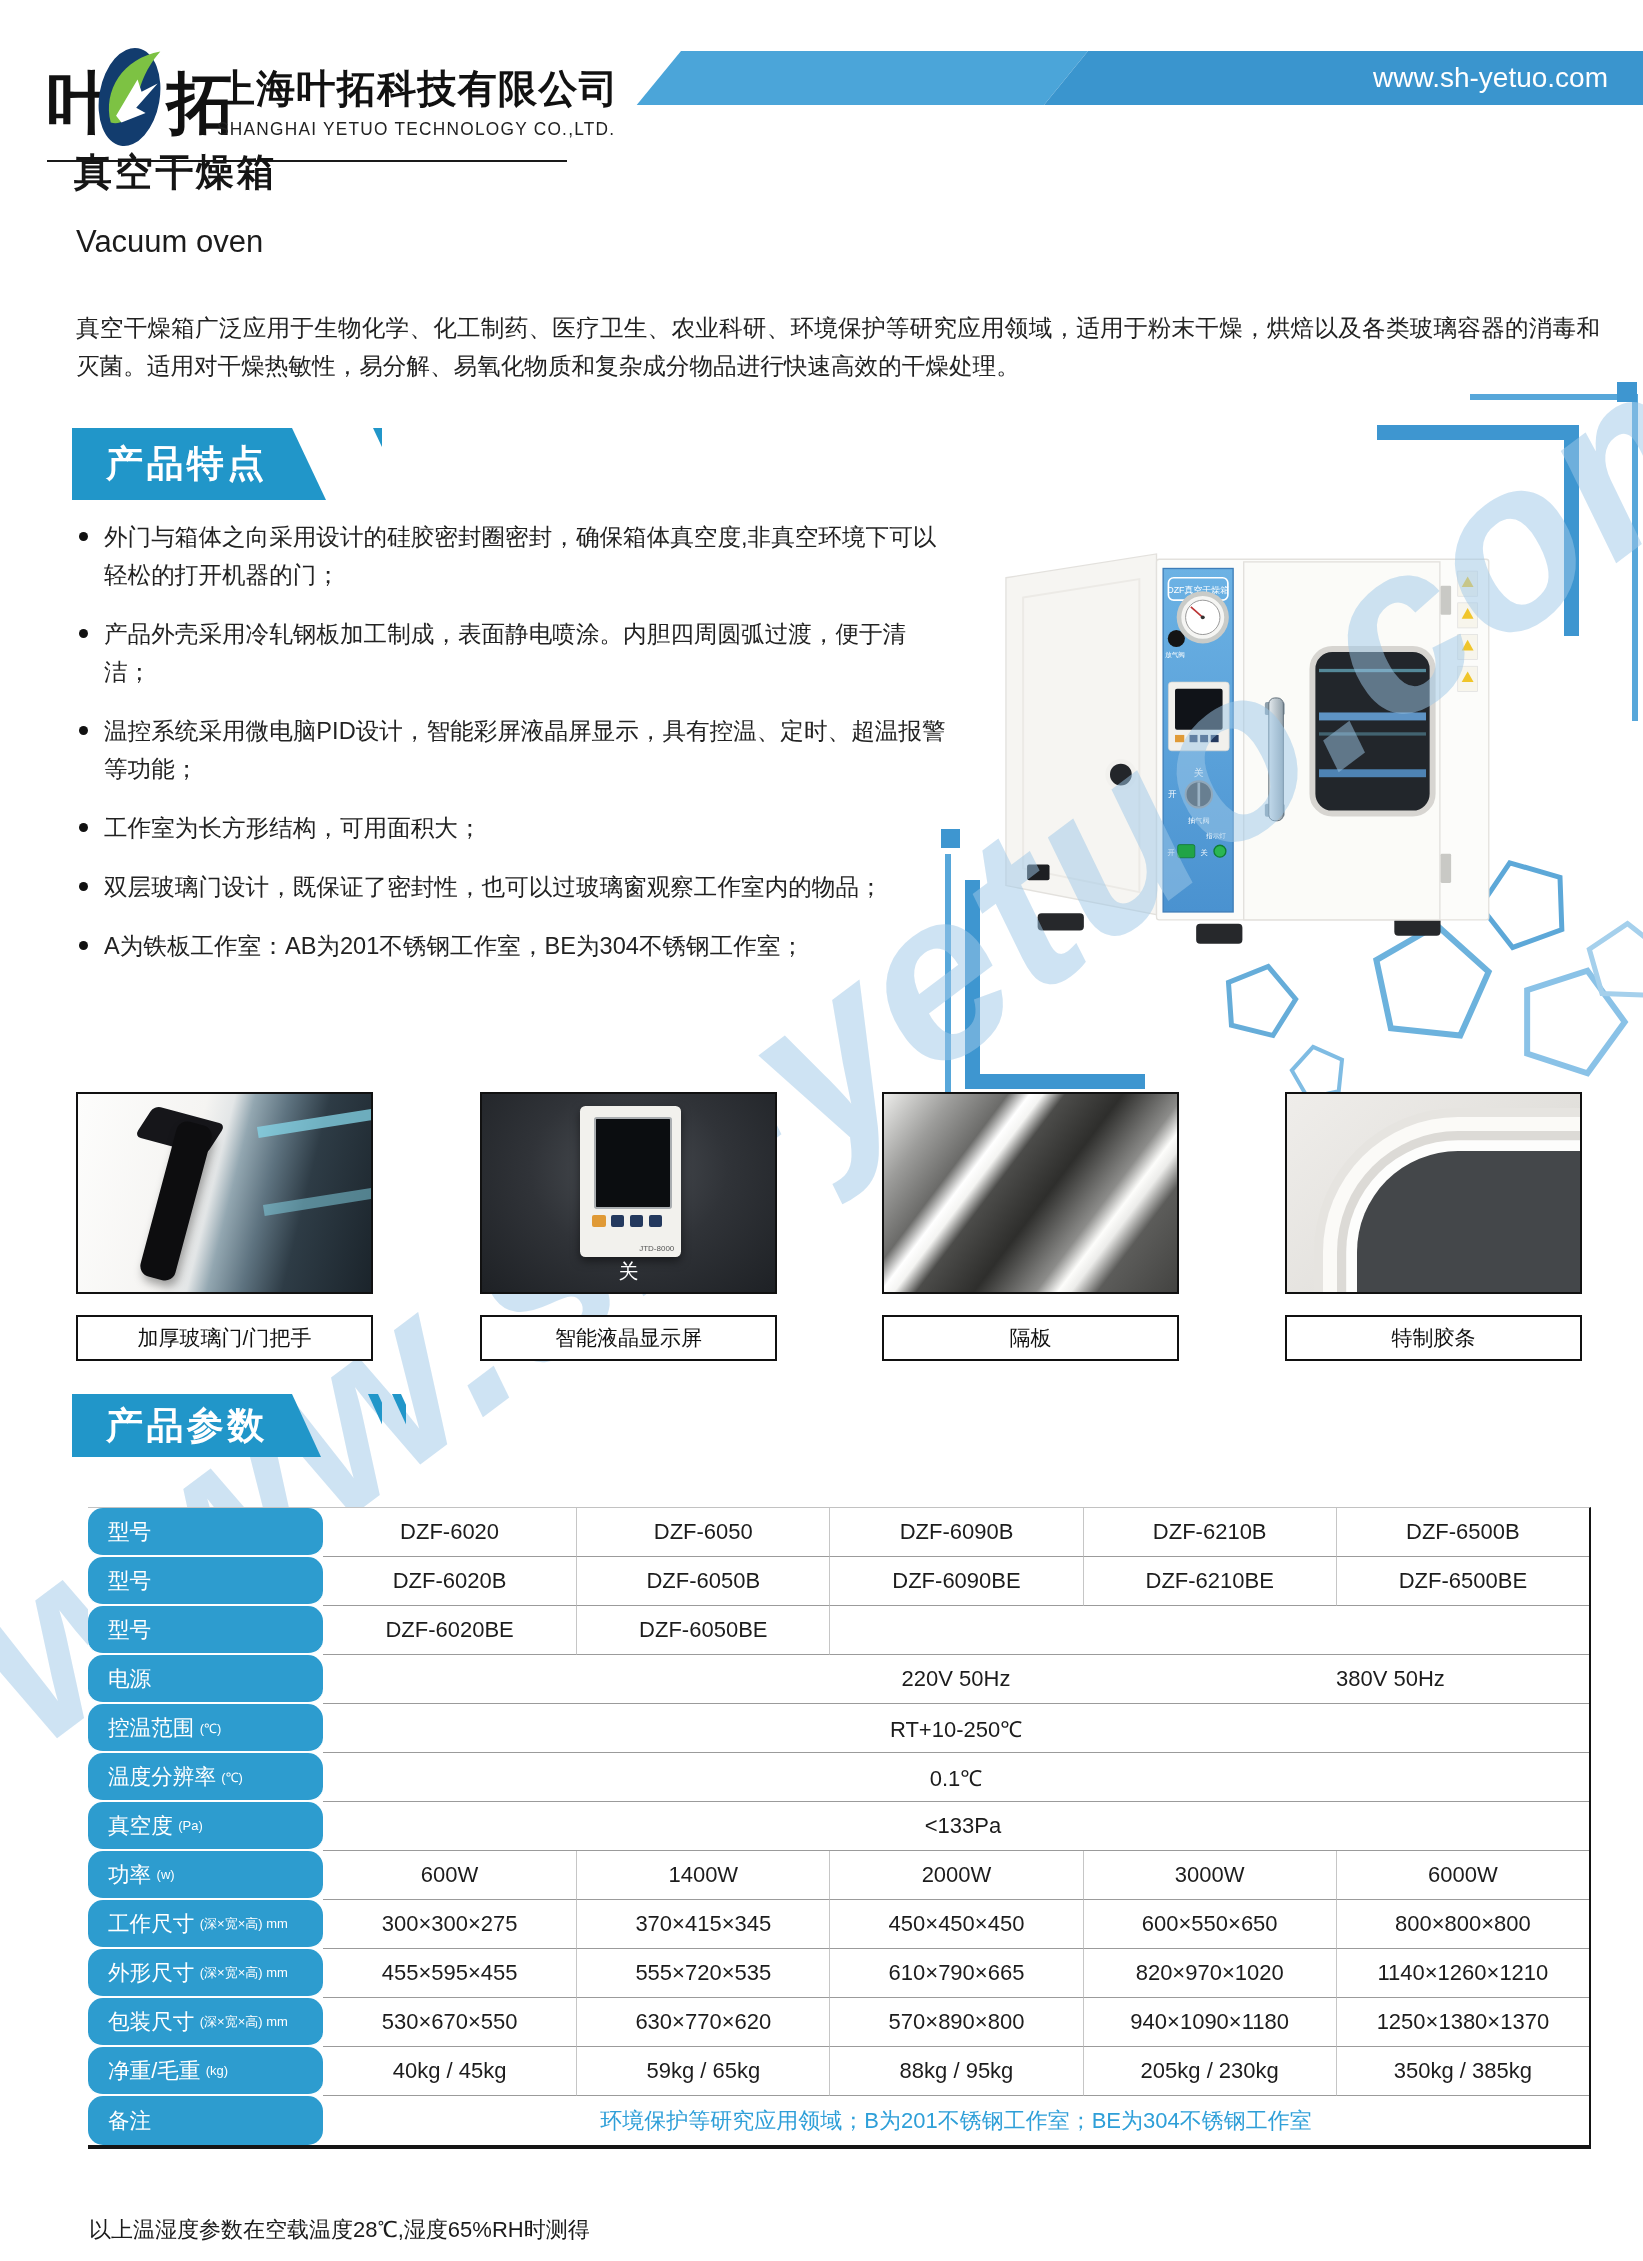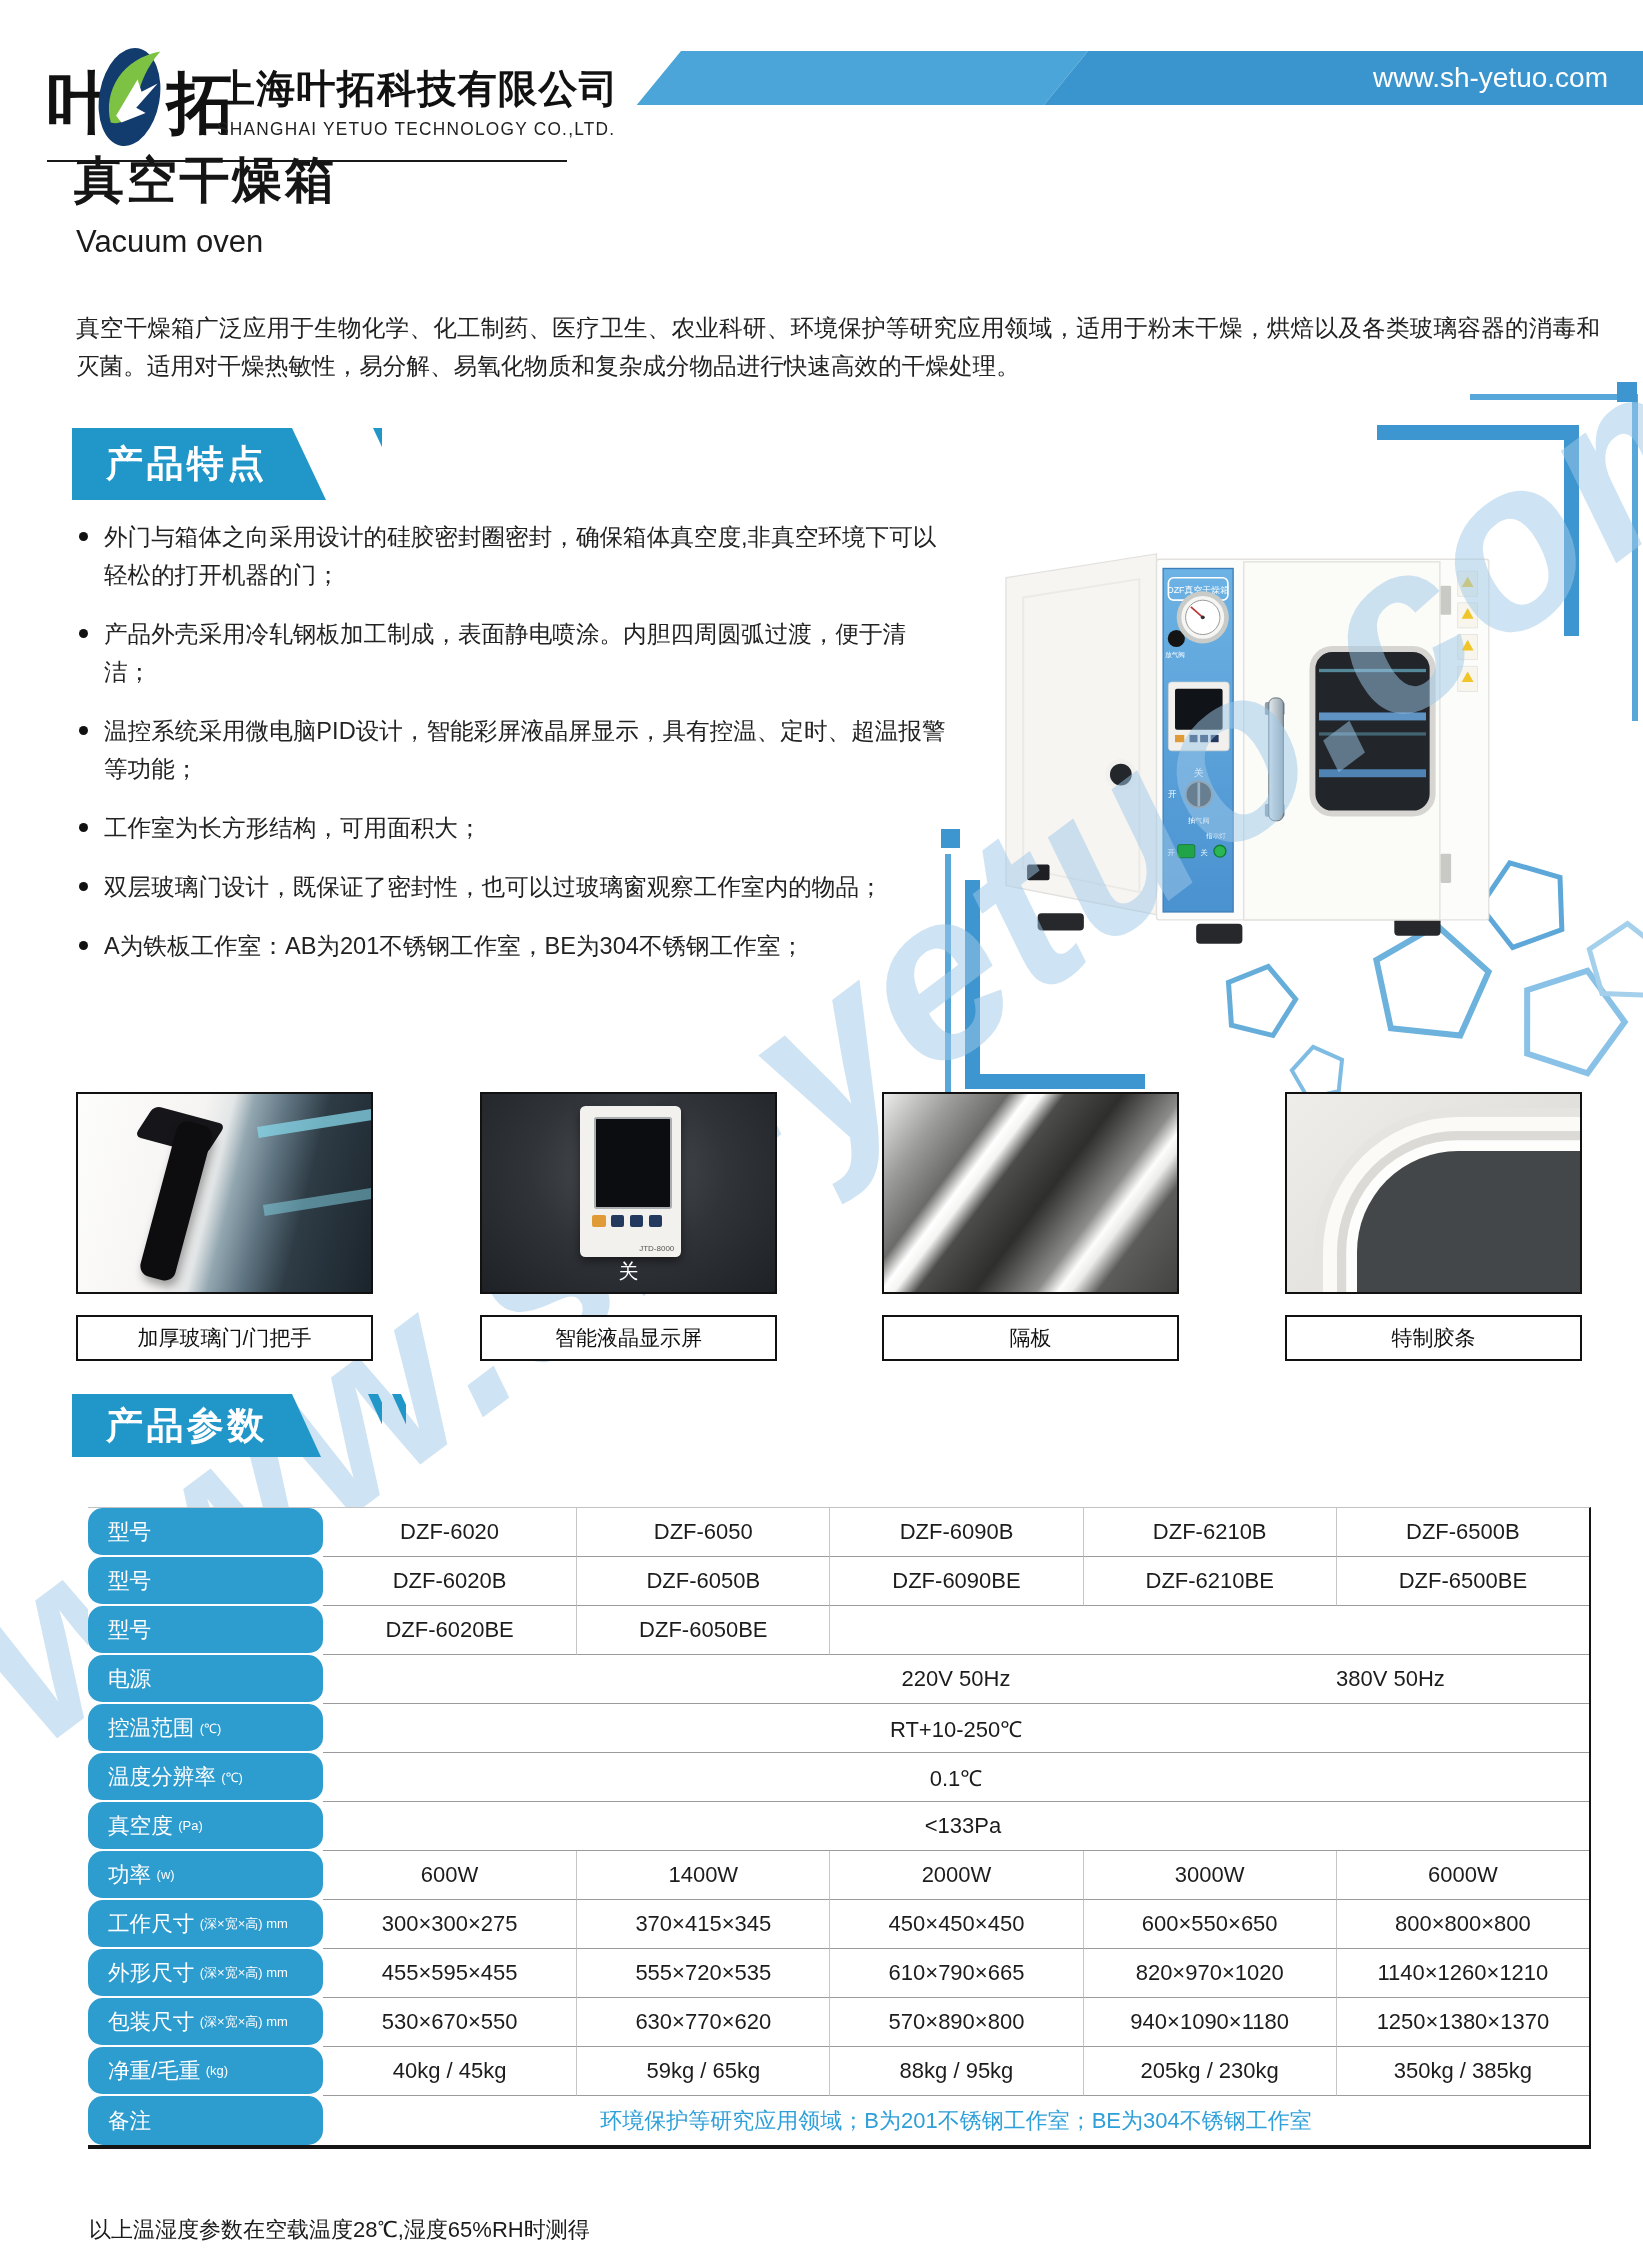--- a/index.html
+++ b/index.html
@@ -22,21 +22,21 @@
 
   .top-banner{position:absolute;left:634px;top:51px;width:1009px;height:54px;z-index:5;}
   .top-banner .light{position:absolute;inset:0;background:#4ba5d9;
       clip-path:polygon(47px 0,454px 0,410px 54px,2.7px 54px);}
   .top-banner .dark{position:absolute;inset:0;background:#3a95ce;
       clip-path:polygon(454px 0,1009px 0,1009px 54px,410px 54px);}
   .top-banner .url{position:absolute;right:35px;top:0;height:54px;display:flex;align-items:center;
       color:#fff;font-size:28px;font-weight:500;z-index:2;}
 
   
-  .page-title{position:absolute;left:74px;top:147px;font-size:50px;font-weight:700;color:#151515;z-index:5;letter-spacing:2.7px;}
+  .page-title{position:absolute;left:74px;top:147px;font-size:38px;font-weight:700;color:#151515;z-index:5;letter-spacing:2.7px;}
   .page-subtitle{position:absolute;left:76px;top:224px;font-size:31px;color:#1b1b1b;z-index:5;}
   .intro{position:absolute;left:76px;top:285px;width:1524px;font-size:23.6px;line-height:38px;color:#222;z-index:5;text-align:justify;}
 
   
   .sec-banner{position:absolute;left:72px;height:72px;width:270px;z-index:5;}
   .sec-banner .shape{position:absolute;inset:0;background:#2196c9;
       clip-path:polygon(0 0,220px 0,254px 72px,0 72px);}
   .sec-banner .txt{position:absolute;left:34px;top:0;height:72px;display:flex;align-items:center;
       color:#fff;font-size:37px;font-weight:700;letter-spacing:3.4px;z-index:2;}
   .sec-banner .stripe{position:absolute;left:229px;top:0;width:81px;height:72px;}

